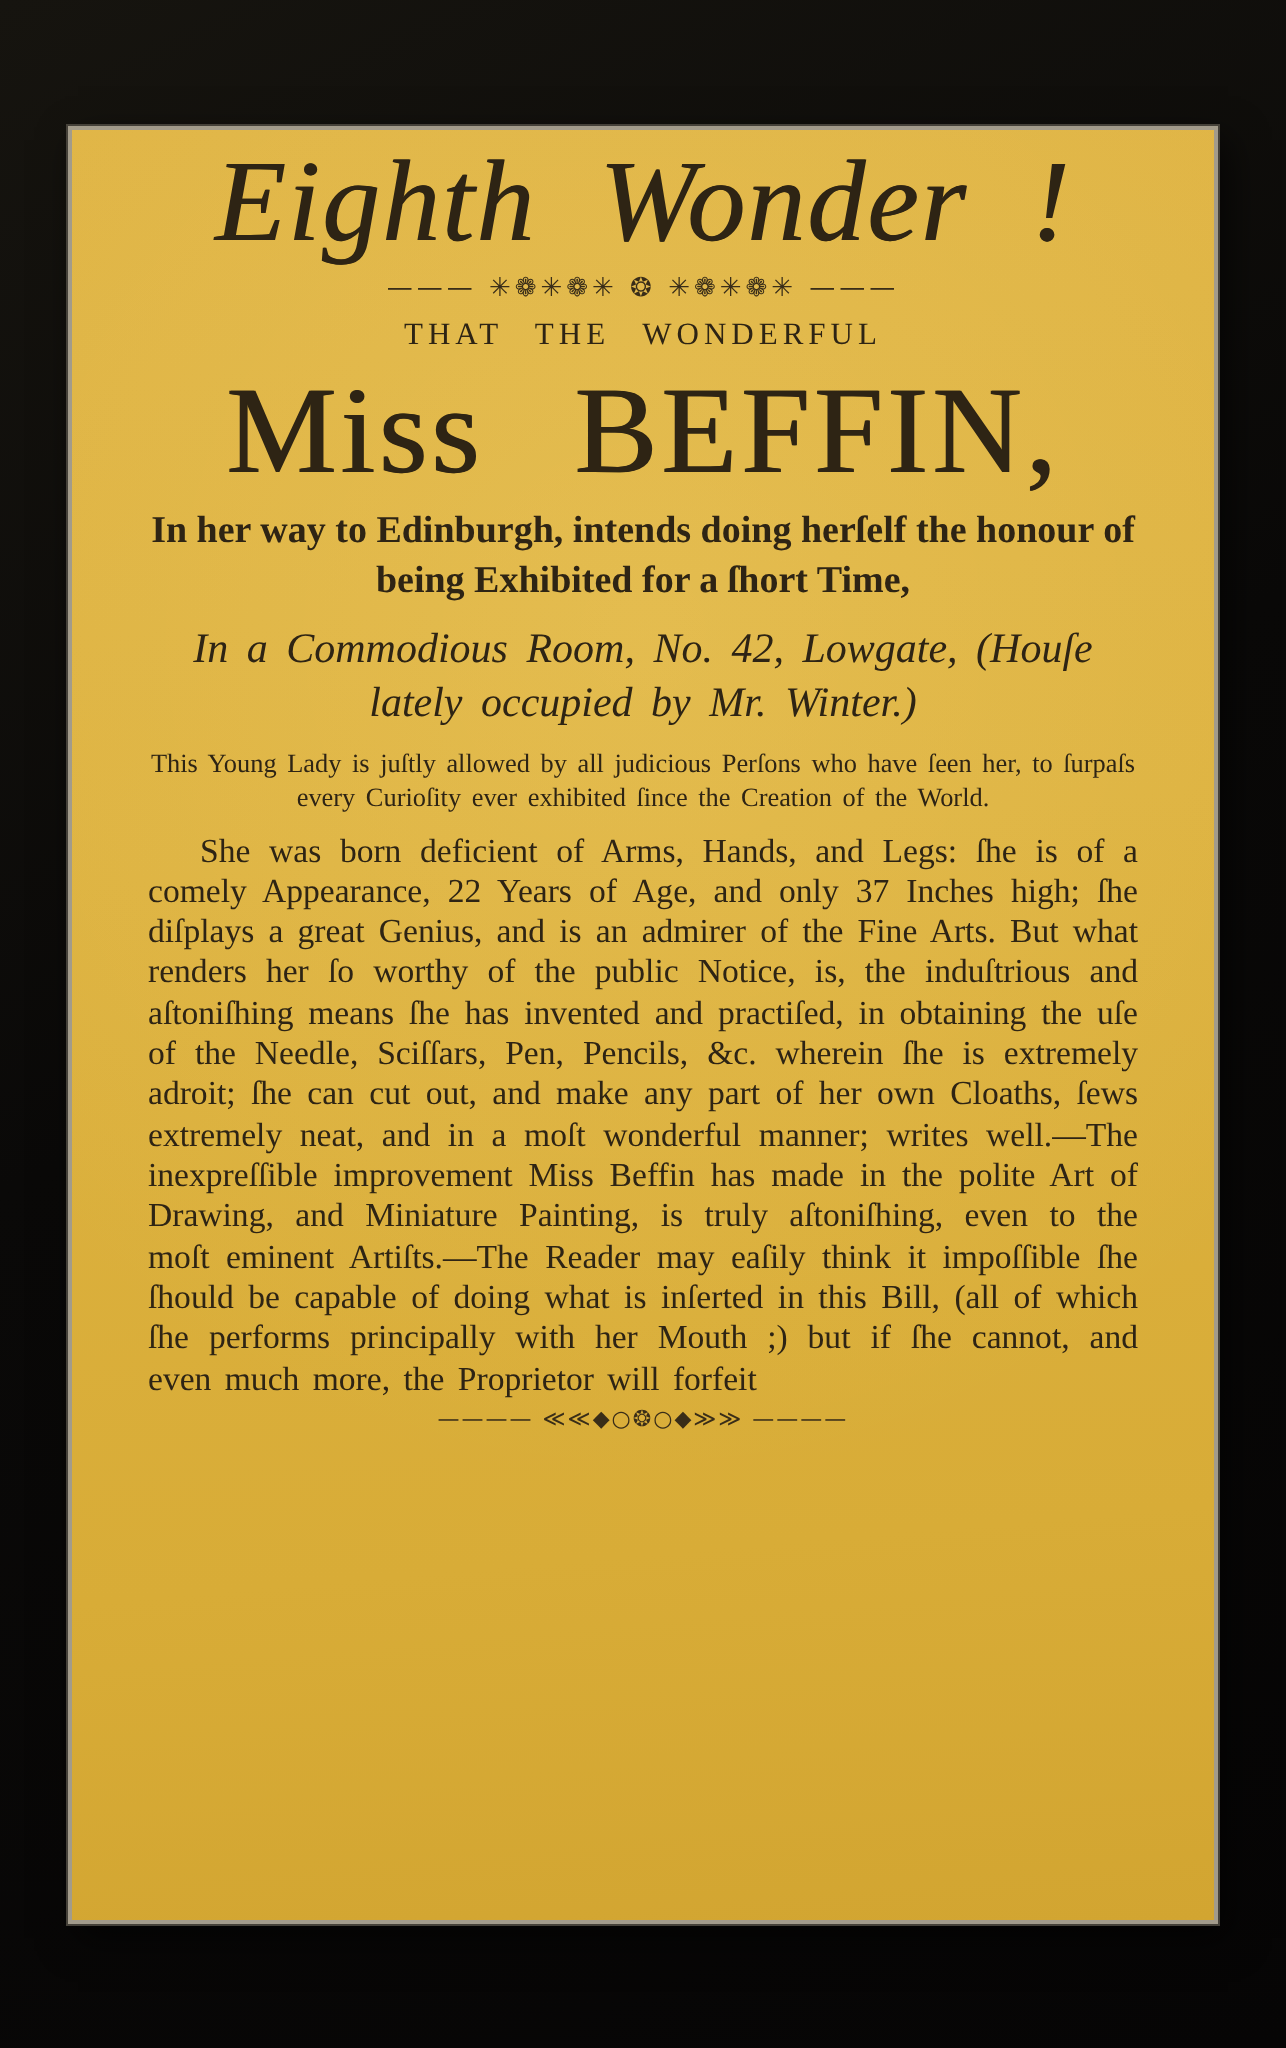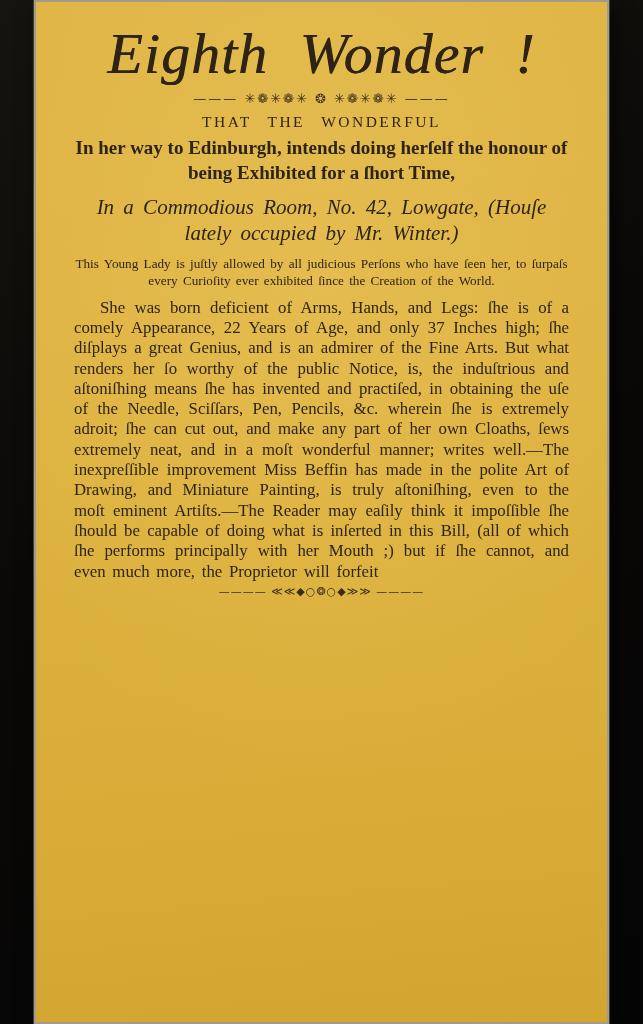--- a/index.html
+++ b/index.html
@@ -3,22 +3,22 @@
 <meta charset="utf-8">
 <style>
   html, body { margin: 0; padding: 0; background: #0c0b09; }
   .scene {
     width: 643px; height: 1024px;
     background: linear-gradient(155deg, #16140f 0%, #0a0908 45%, #060505 100%);
     display: flex; align-items: center; justify-content: center;
     position: relative; overflow: hidden;
   }
   .paper {
-    width: 575px; height: 1024px; box-sizing: border-box;
-    padding: 20px 38px 0 38px;
+    width: 575px; height: 899px; box-sizing: border-box;
+    padding: 4px 38px 0 38px;
     background:
       radial-gradient(ellipse 120% 80% at 50% 28%, rgba(255,230,140,0.18), rgba(0,0,0,0) 60%),
       linear-gradient(175deg, #e0b546 0%, #ddb240 40%, #d8ac37 78%, #d2a531 100%);
     border: 2px solid #a29b8b;
     box-shadow: 0 0 0 1px #454139, 5px 7px 18px rgba(0,0,0,0.65);
     text-align: center;
     color: #2e2414;
     font-family: "Liberation Serif", "DejaVu Serif", serif;
     overflow: hidden;
   }
@@ -85,20 +85,21 @@
 <div class="scene">
   <div class="paper">
 
     <h1 class="title">Eighth Wonder !</h1>
 
     <div class="ornament">——— ✳❁✳❁✳ ❂ ✳❁✳❁✳ ———</div>
 
 
     <p class="lead-in">THAT THE WONDERFUL</p>
 
+    <h2 class="name">Miss BEFFIN,</h2>
 
     <p class="subtitle">In her way to Edinburgh, intends doing herſelf the honour of being Exhibited for a ſhort Time,</p>
 
     <p class="venue">In a Commodious Room, No. 42, Lowgate, (Houſe lately occupied by Mr. Winter.)</p>
 
     <p class="claim">This Young Lady is juſtly allowed by all judicious Perſons who have ſeen her, to ſurpaſs every Curioſity ever exhibited ſince the Creation of the World.</p>
 
     <p class="description">She was born deficient of Arms, Hands, and Legs: ſhe is of a comely Appearance, 22 Years of Age, and only 37 Inches high; ſhe diſplays a great Genius, and is an admirer of the Fine Arts.  But what renders her ſo worthy of the public Notice, is, the induſtrious and aſtoniſhing means ſhe has invented and practiſed, in obtaining the uſe of the Needle, Sciſſars, Pen, Pencils, &amp;c. wherein ſhe is extremely adroit; ſhe can cut out, and make any part of her own Cloaths, ſews extremely neat, and in a moſt wonderful manner; writes well.—The inexpreſſible improvement Miss Beffin has made in the polite Art of Drawing, and Miniature Painting, is truly aſtoniſhing, even to the moſt eminent Artiſts.—The Reader may eaſily think it impoſſible ſhe ſhould be capable of doing what is inſerted in this Bill, (all of which ſhe performs principally with her Mouth ;) but if ſhe cannot, and even much more, the Proprietor will forfeit</p>
 
 

